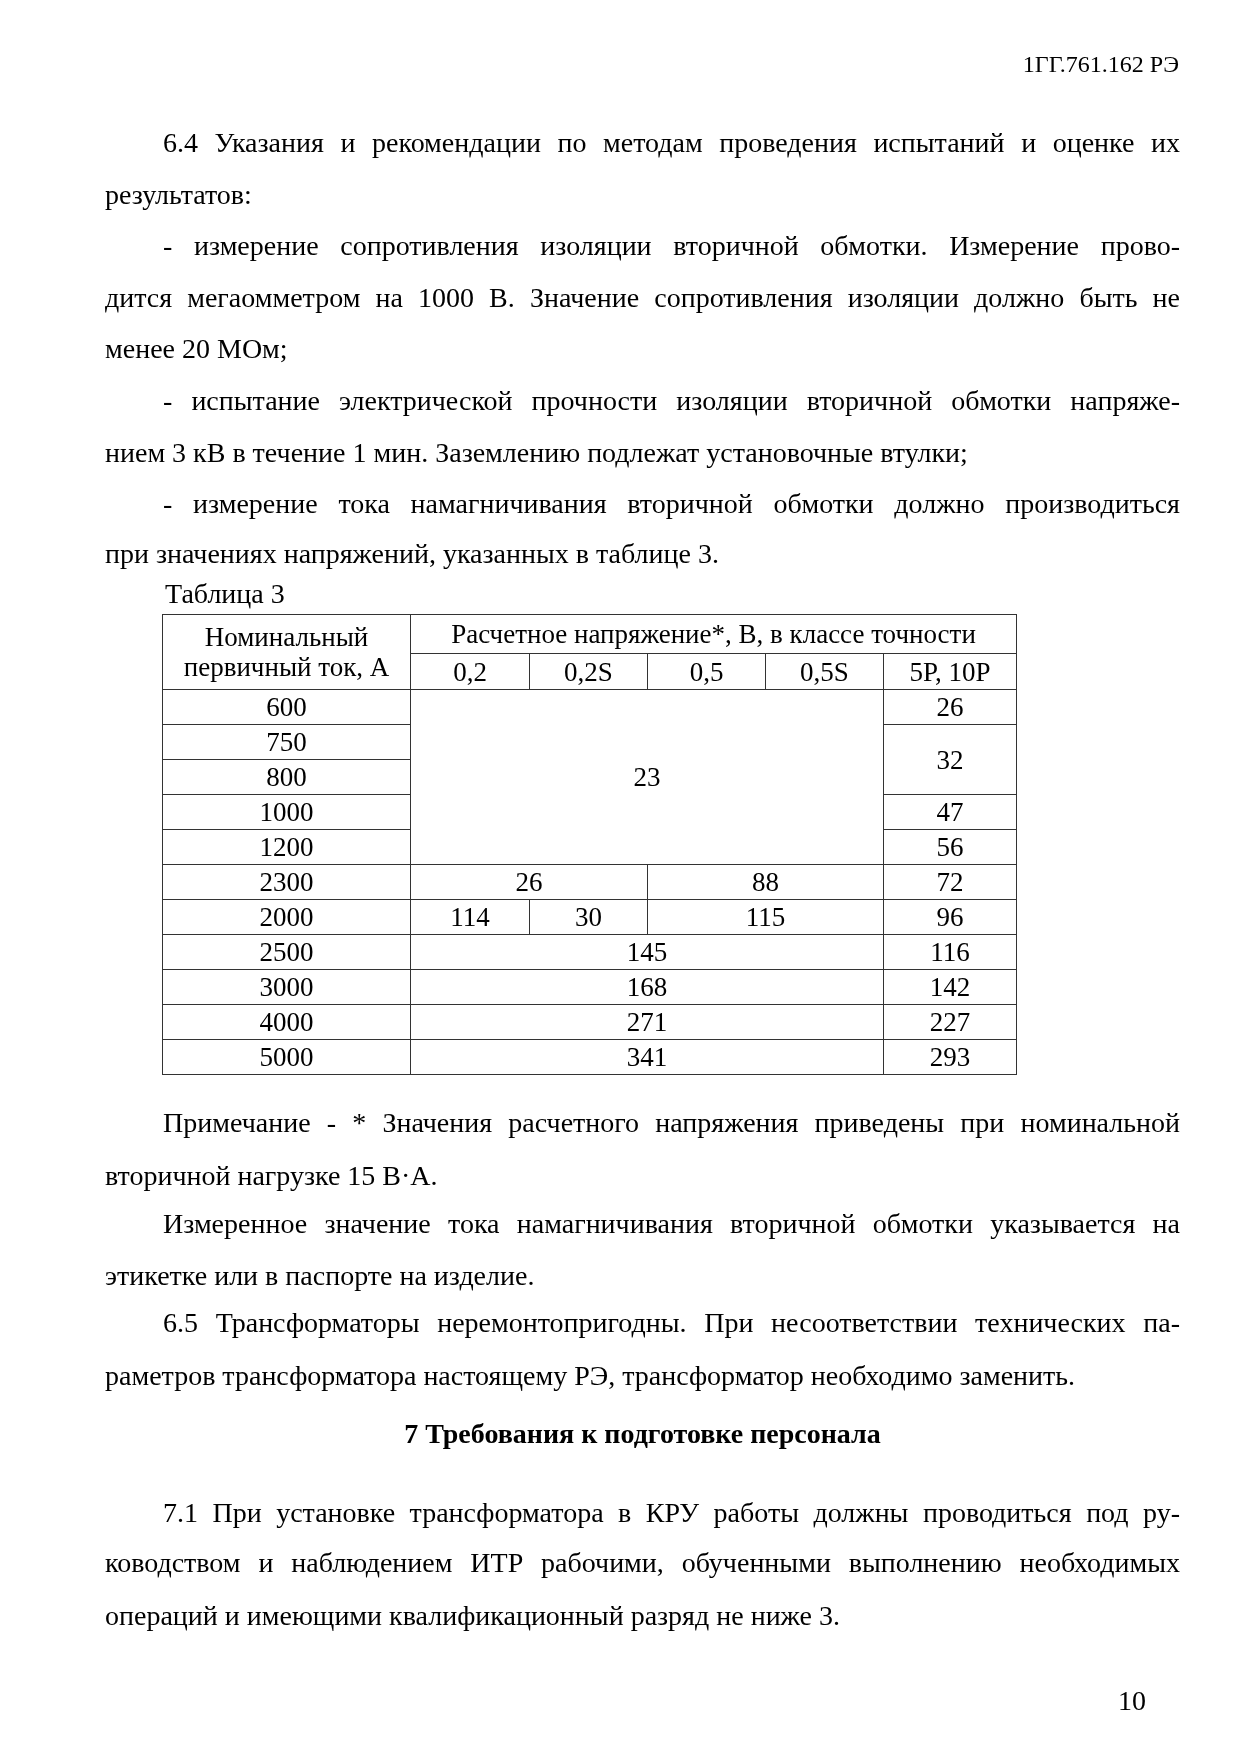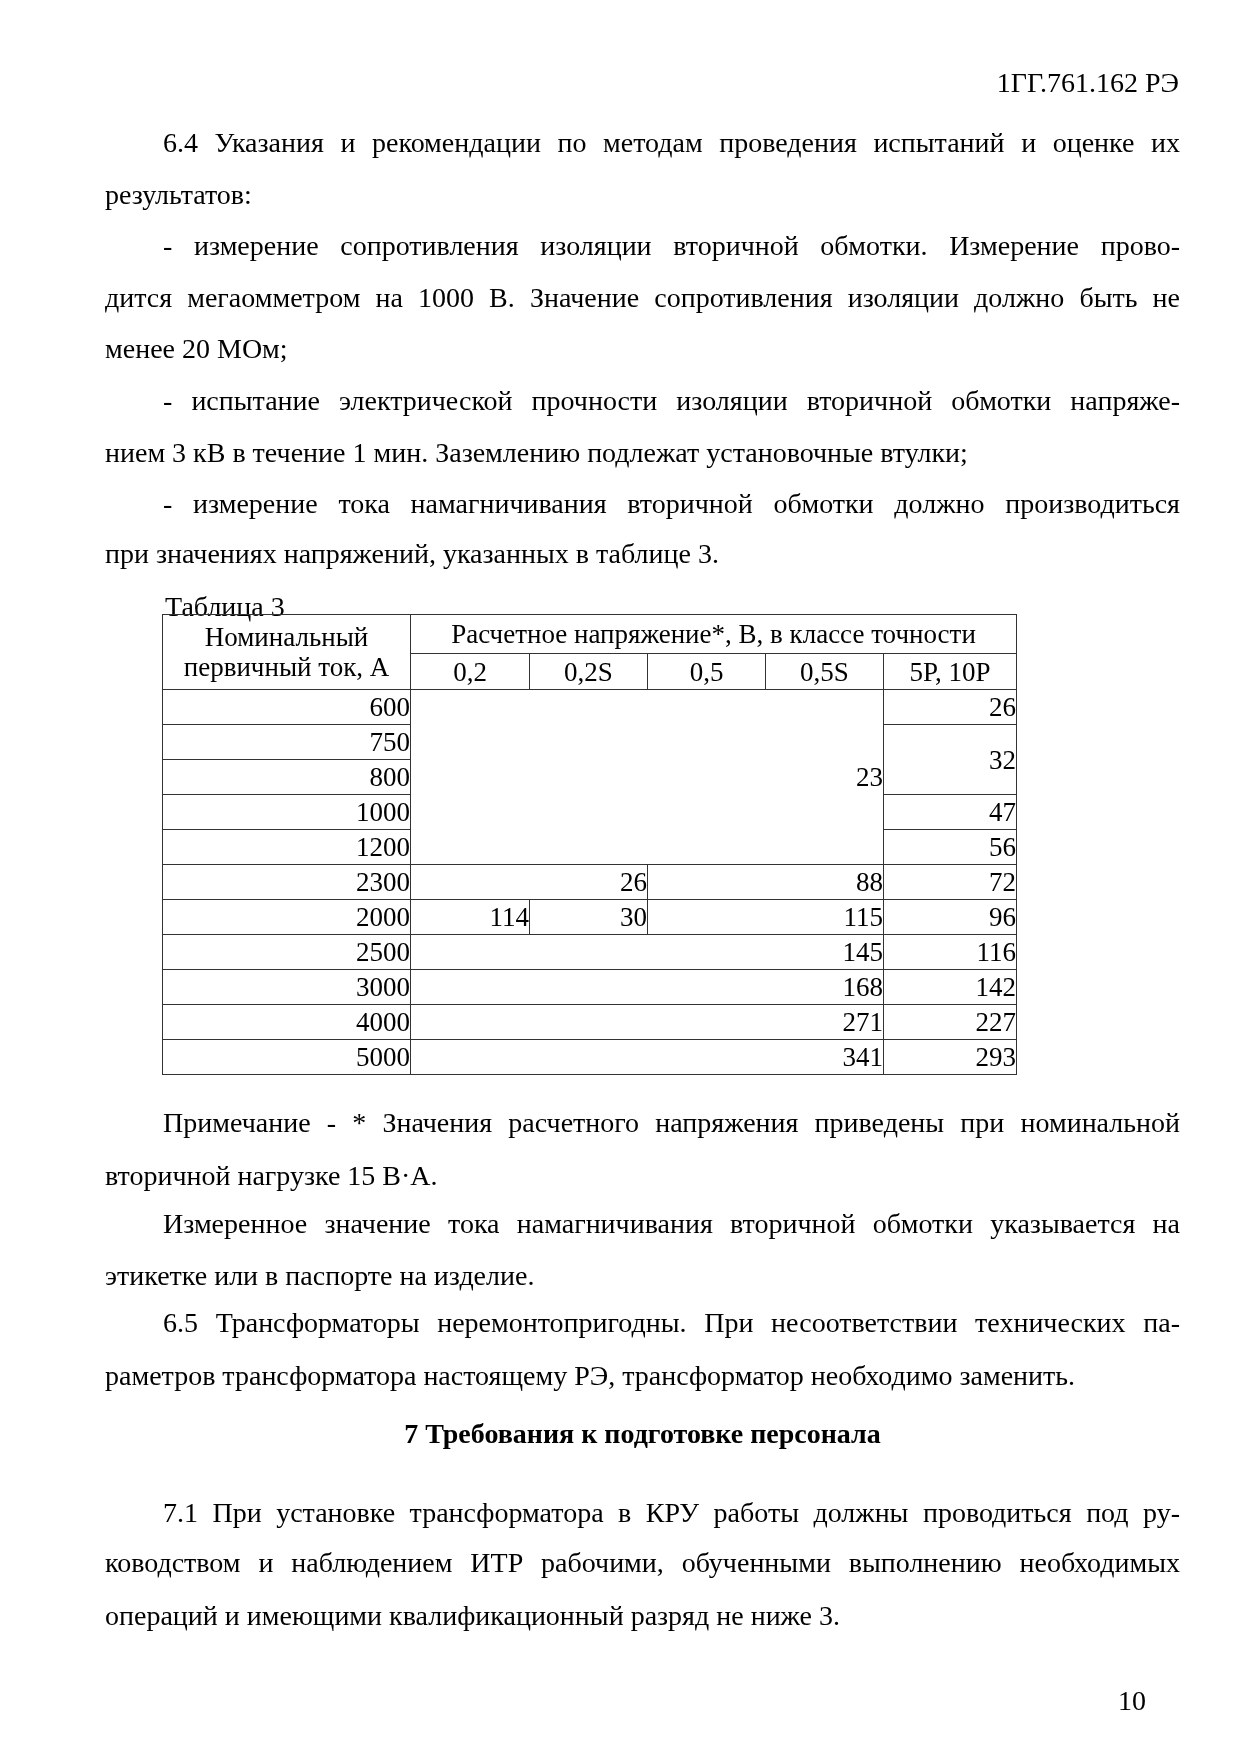--- a/index.html
+++ b/index.html
@@ -3,33 +3,33 @@
 <meta charset="utf-8">
 <style>
   html, body { margin: 0; padding: 0; background: #ffffff; }
   body { width: 1241px; height: 1755px; position: relative; overflow: hidden;
          font-family: "Liberation Serif", "DejaVu Serif", serif; color: #000; }
   .line { position: absolute; left: 105px; width: 1075px; font-size: 28px;
           line-height: 34px; white-space: nowrap; text-align: justify;
           text-align-last: justify; margin-top: 16px; }
   .line.last { text-align-last: left; }
   .line.indent { left: 163px; width: 1017px; }
-  .doc-code { position: absolute; right: 62px; top: 66px; font-size: 28px; line-height: 34px; }
-  .caption { position: absolute; left: 165px; top: 590px; font-size: 28px; line-height: 34px; }
+  .doc-code { position: absolute; right: 62px; top: 47px; font-size: 24px; line-height: 34px; }
+  .caption { position: absolute; left: 165px; top: 577px; font-size: 28px; line-height: 34px; }
   .heading { position: absolute; left: 105px; width: 1075px; top: 1417px; text-align: center;
              font-size: 28px; font-weight: bold; line-height: 34px; }
   .page-num { position: absolute; left: 0; width: 1146px; top: 1684px; text-align: right;
               font-size: 28px; line-height: 34px; }
   table.t3 { position: absolute; left: 162px; top: 614px; border-collapse: collapse;
              font-size: 27px; table-layout: fixed; }
   table.t3 td { border: 1.5px solid #333; text-align: center; padding: 0; line-height: 30px;
                 vertical-align: middle; }
   table.t3 tr.h1 td { height: 38px; }
   table.t3 tr.h2 td { height: 35px; }
-  table.t3 tr.d td { height: 34px; text-align: right; }
+  table.t3 tr.d td { height: 34px; }
 </style>
 </head>
 <body>
 
 <div class="doc-code">1ГГ.761.162 РЭ</div>
 
 <div class="line indent" style="top:110px">6.4 Указания и рекомендации по методам проведения испытаний и оценке их</div>
 <div class="line last" style="top:162px">результатов:</div>
 <div class="line indent" style="top:213px">- измерение сопротивления изоляции вторичной обмотки. Измерение прово-</div>
 <div class="line" style="top:265px">дится мегаомметром на 1000 В. Значение сопротивления изоляции должно быть не</div>

